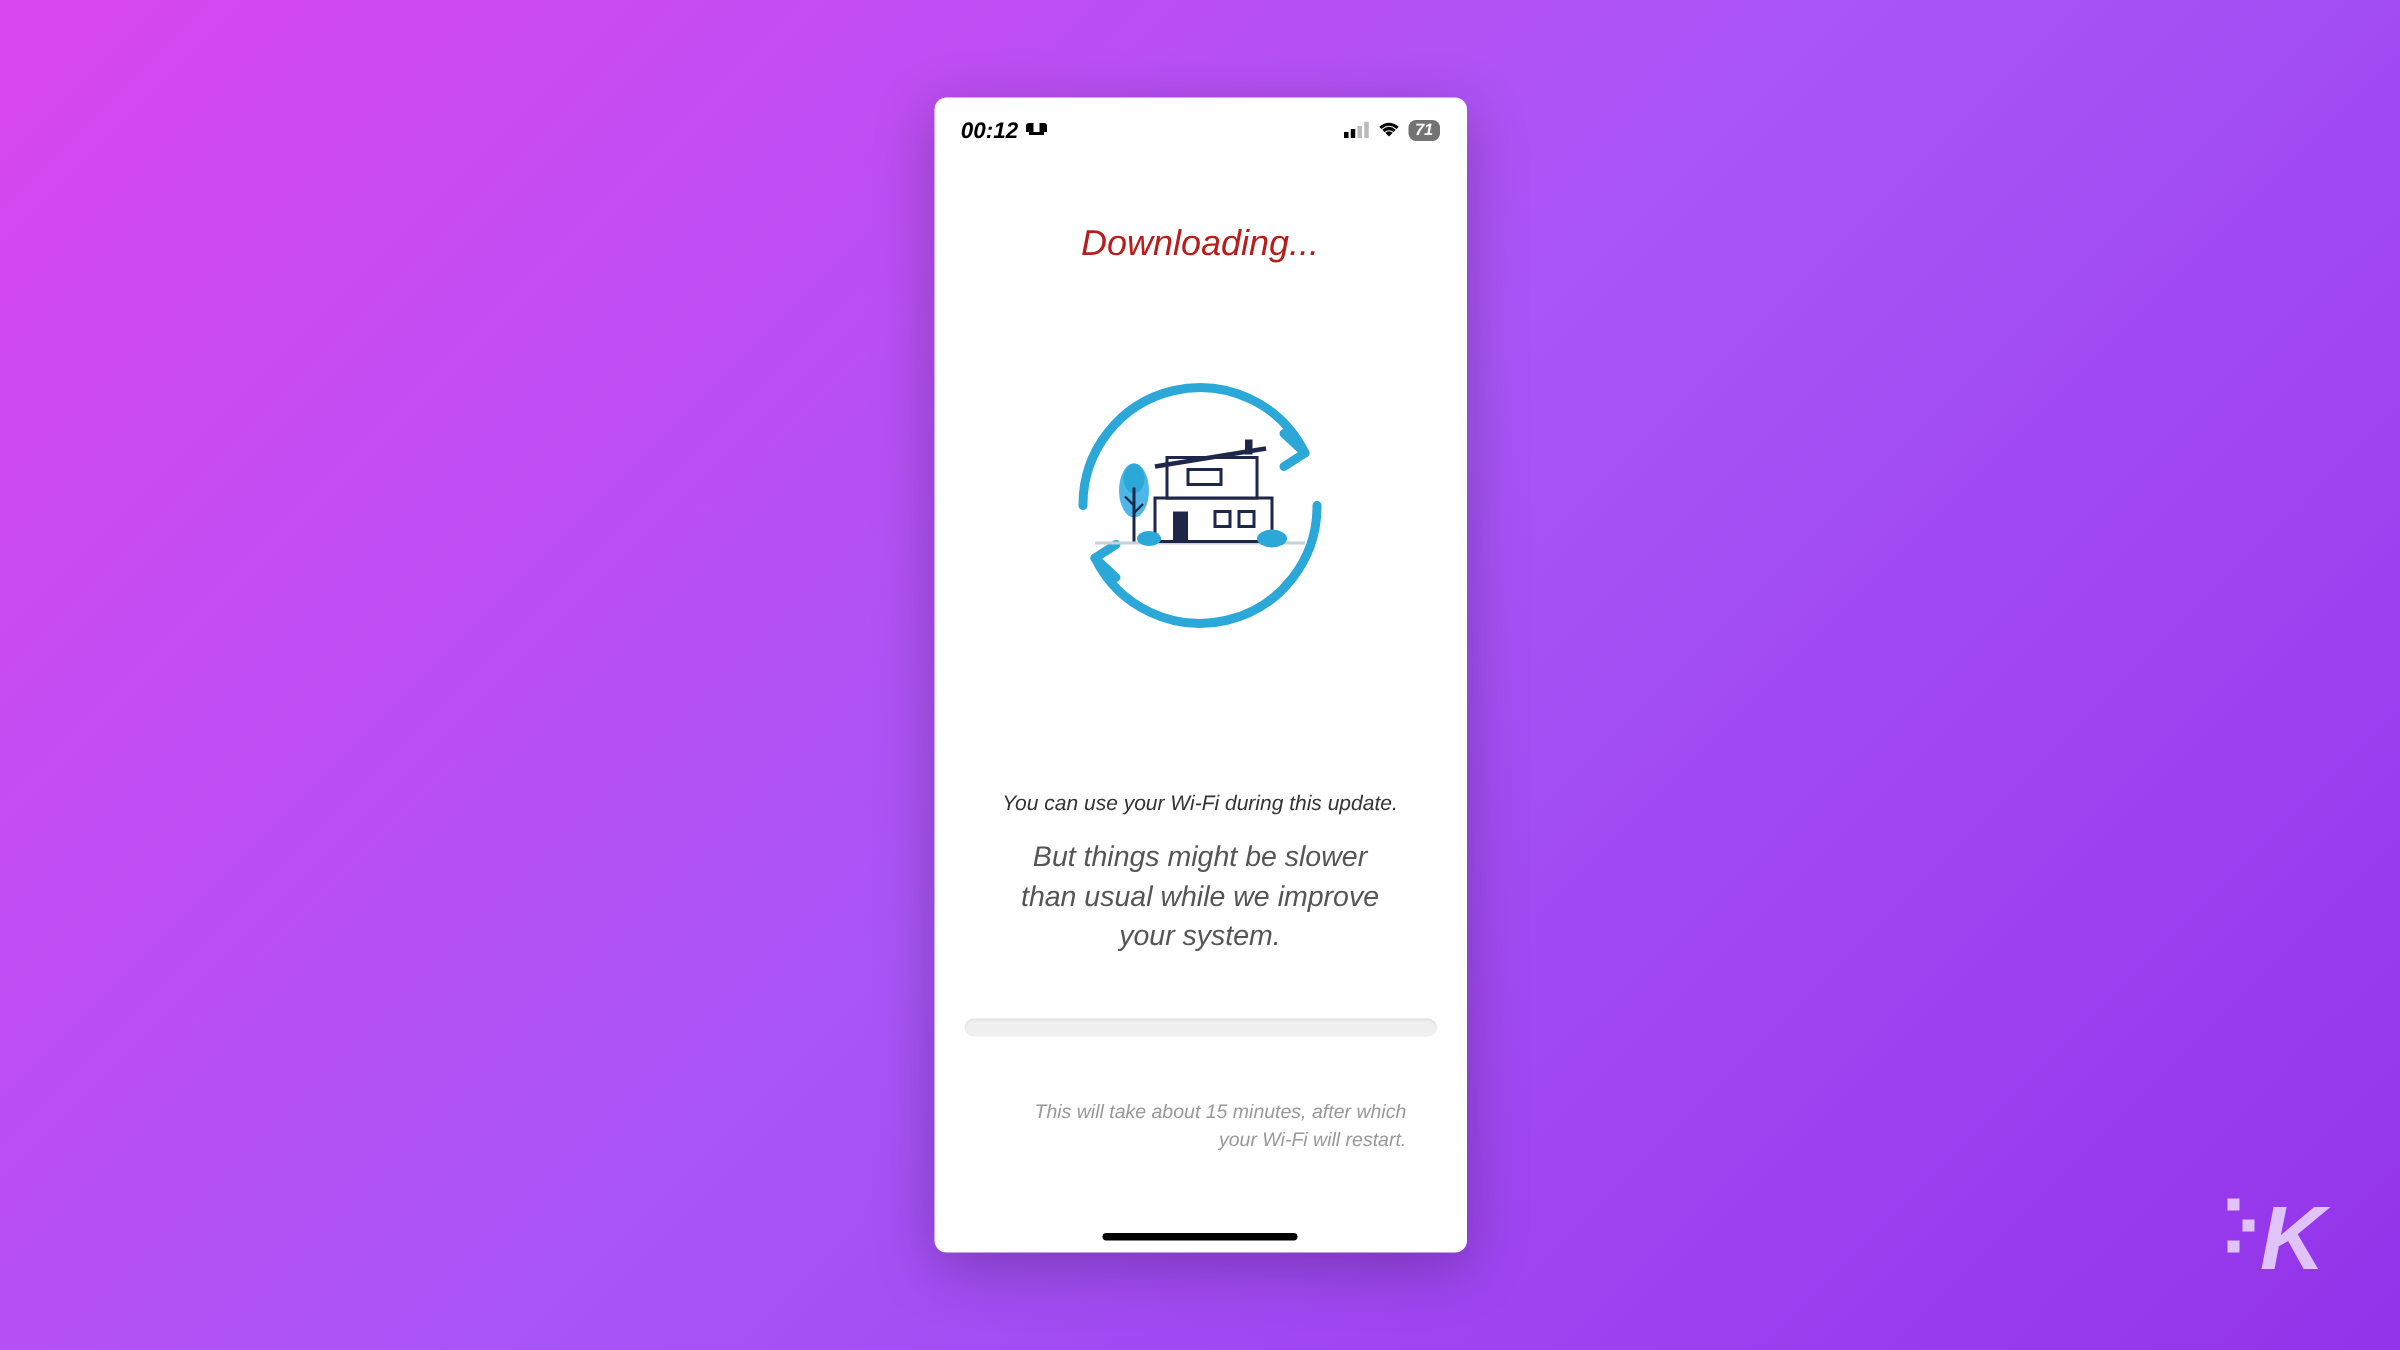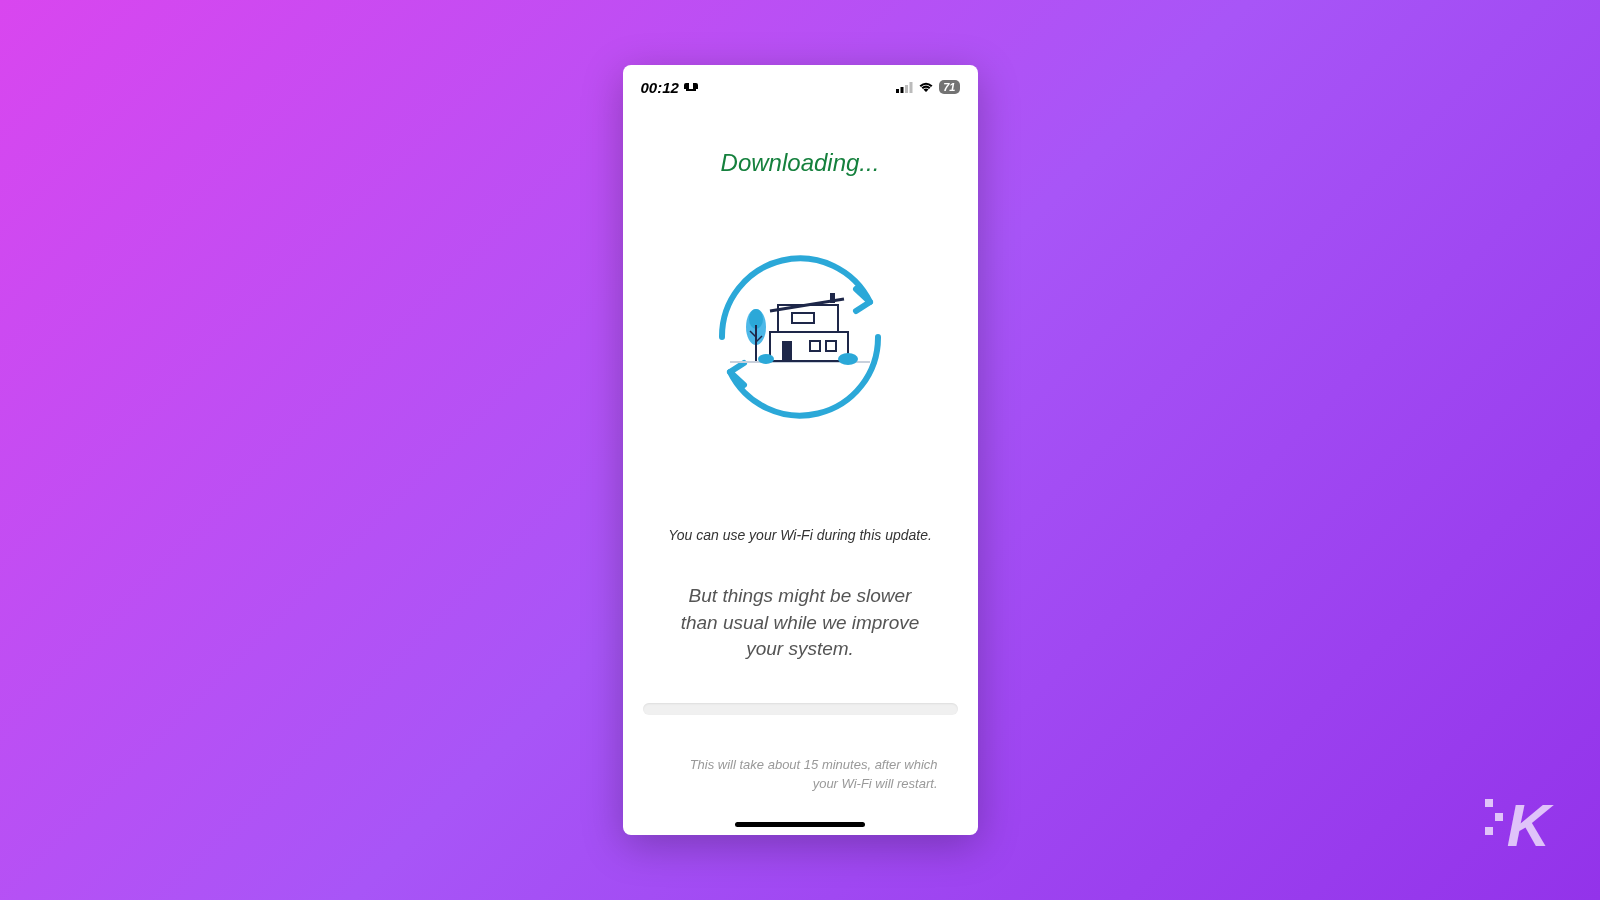--- a/index.html
+++ b/index.html
@@ -49,33 +49,33 @@
     .content {
       flex: 1;
       display: flex;
       flex-direction: column;
       align-items: center;
       padding: 40px 20px 10px;
     }
     .title {
       font-size: 24px;
       font-weight: 400;
-      color: #15803d;
+      color: #b91c1c;
       margin-bottom: 30px;
     }
     .illustration {
       width: 260px;
       height: 260px;
       margin-bottom: 60px;
     }
     .info-primary {
       font-size: 14px;
       color: #333;
       text-align: right;
-      margin-bottom: 40px;
+      margin-bottom: 16px;
       padding: 0 10px;
     }
     .info-secondary {
       font-size: 19px;
       color: #555;
       text-align: center;
       padding: 0 30px;
       line-height: 1.4;
       margin-bottom: 40px;
     }

